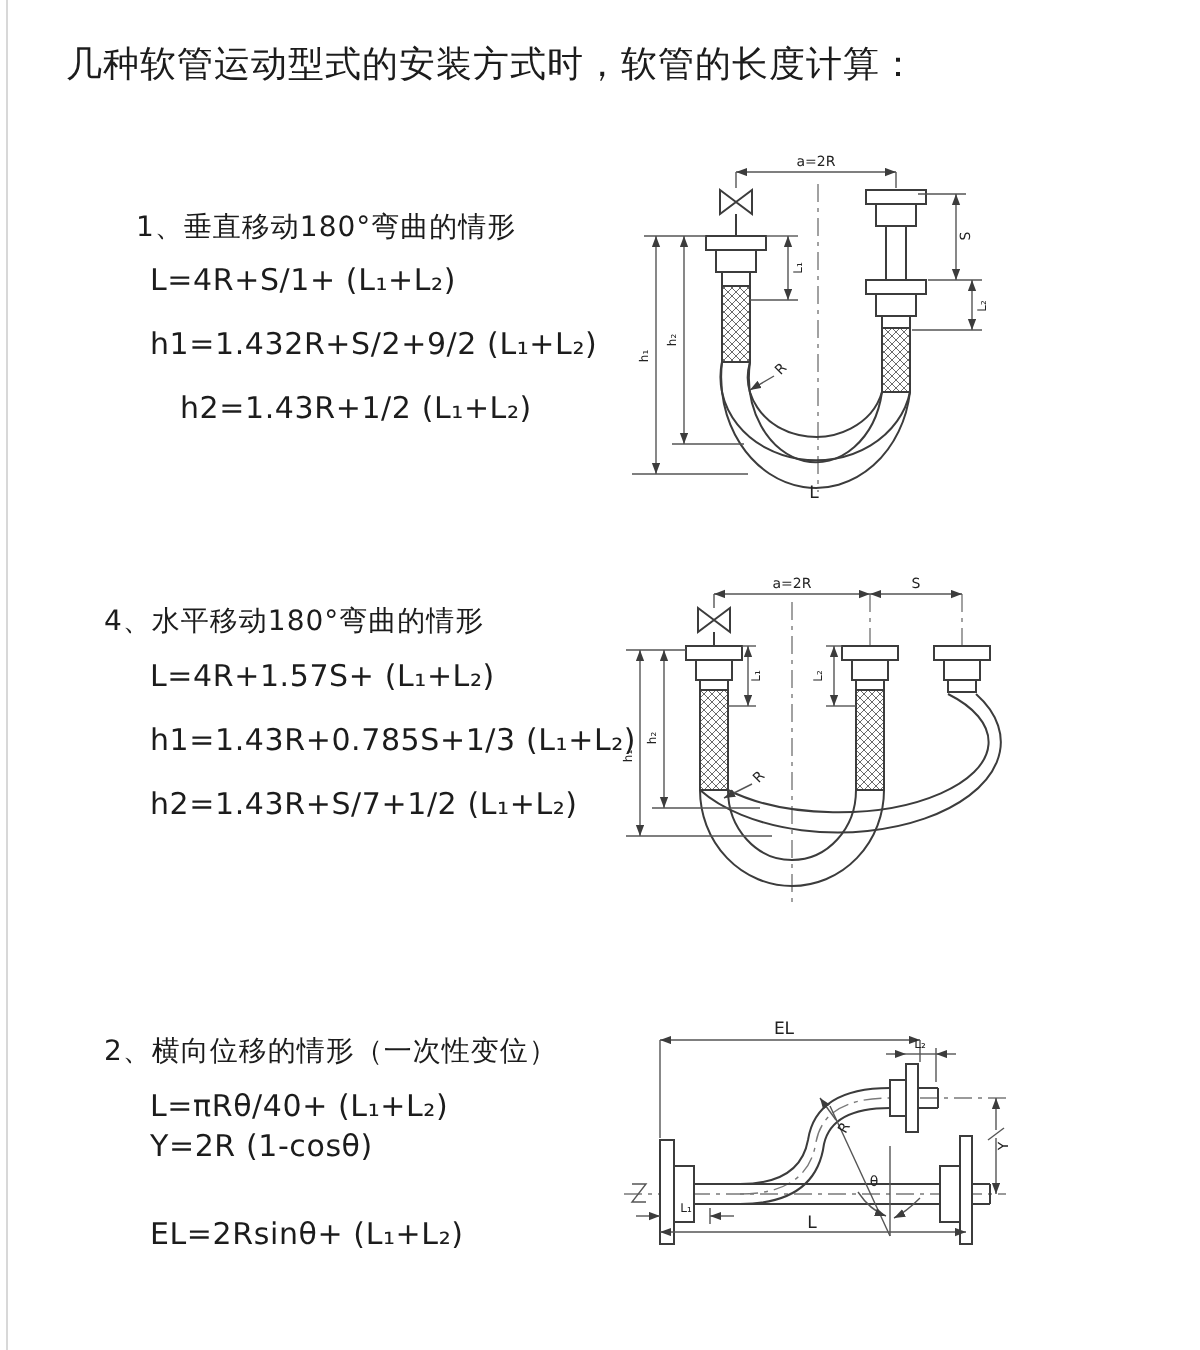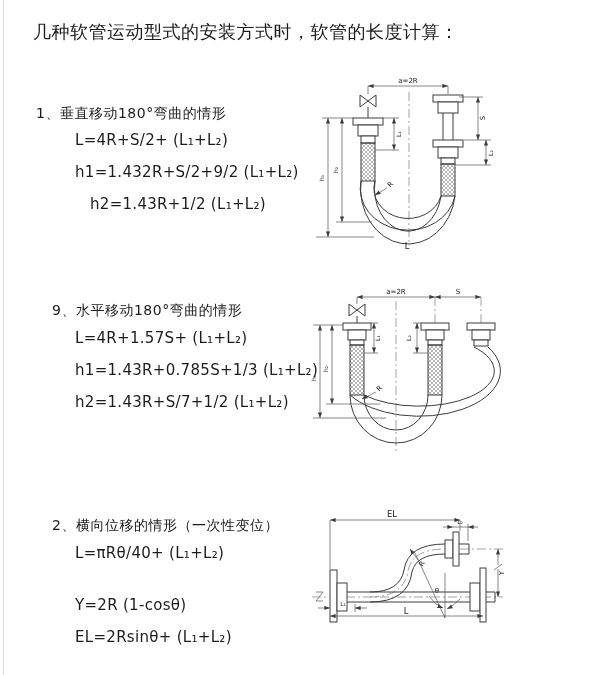--- a/index.html
+++ b/index.html
@@ -22,34 +22,34 @@
   .lb8{font-size:8.5px;fill:#222;font-family:"DejaVu Sans",sans-serif}
   .lb6{font-size:6px;fill:#222;font-family:"DejaVu Sans",sans-serif}
 </style>
 </head>
 <body>
 
 <div class="page-edge"></div>
 
 <div class="abs title" style="left:33px;top:20px">几种软管运动型式的安装方式时，软管的长度计算：</div>
 
-<div class="abs heading" style="left:36px;top:105px">1、垂直移动180°弯曲的情形</div>
-<div class="abs formula" style="left:75px;top:131px">L=4R+S/2+ (L₁+L₂)</div>
+<div class="abs heading" style="left:68px;top:105px">1、垂直移动180°弯曲的情形</div>
+<div class="abs formula" style="left:75px;top:131px">L=4R+S/1+ (L₁+L₂)</div>
 <div class="abs formula" style="left:75px;top:163px">h1=1.432R+S/2+9/2 (L₁+L₂)</div>
 <div class="abs formula" style="left:90px;top:195px">h2=1.43R+1/2 (L₁+L₂)</div>
 
-<div class="abs heading" style="left:52px;top:302px">9、水平移动180°弯曲的情形</div>
+<div class="abs heading" style="left:52px;top:302px">4、水平移动180°弯曲的情形</div>
 <div class="abs formula" style="left:75px;top:329px">L=4R+1.57S+ (L₁+L₂)</div>
 <div class="abs formula" style="left:75px;top:361px">h1=1.43R+0.785S+1/3 (L₁+L₂)</div>
 <div class="abs formula" style="left:75px;top:393px">h2=1.43R+S/7+1/2 (L₁+L₂)</div>
 
 <div class="abs heading" style="left:52px;top:517px">2、横向位移的情形（一次性变位）</div>
 <div class="abs formula" style="left:75px;top:544px">L=πRθ/40+ (L₁+L₂)</div>
-<div class="abs formula" style="left:75px;top:596px">Y=2R (1-cosθ)</div>
-<div class="abs formula" style="left:75px;top:628px">EL=2Rsinθ+ (L₁+L₂)</div>
+<div class="abs formula" style="left:75px;top:564px">Y=2R (1-cosθ)</div>
+<div class="abs formula" style="left:75px;top:608px">EL=2Rsinθ+ (L₁+L₂)</div>
 
 <svg style="left:310px;top:68px" width="285" height="195" viewBox="0 0 285 195">
   <defs>
     <marker id="ar1" markerWidth="9" markerHeight="8" refX="8" refY="3" orient="auto-start-reverse">
       <path d="M0,0 L8,3 L0,6 Z" fill="#3c3c3c"></path>
     </marker>
     <pattern id="br1" width="4" height="4" patternUnits="userSpaceOnUse">
       <path d="M0,0 L4,4 M4,0 L0,4" stroke="#6a6a6a" stroke-width="0.5"></path>
     </pattern>
   </defs>

